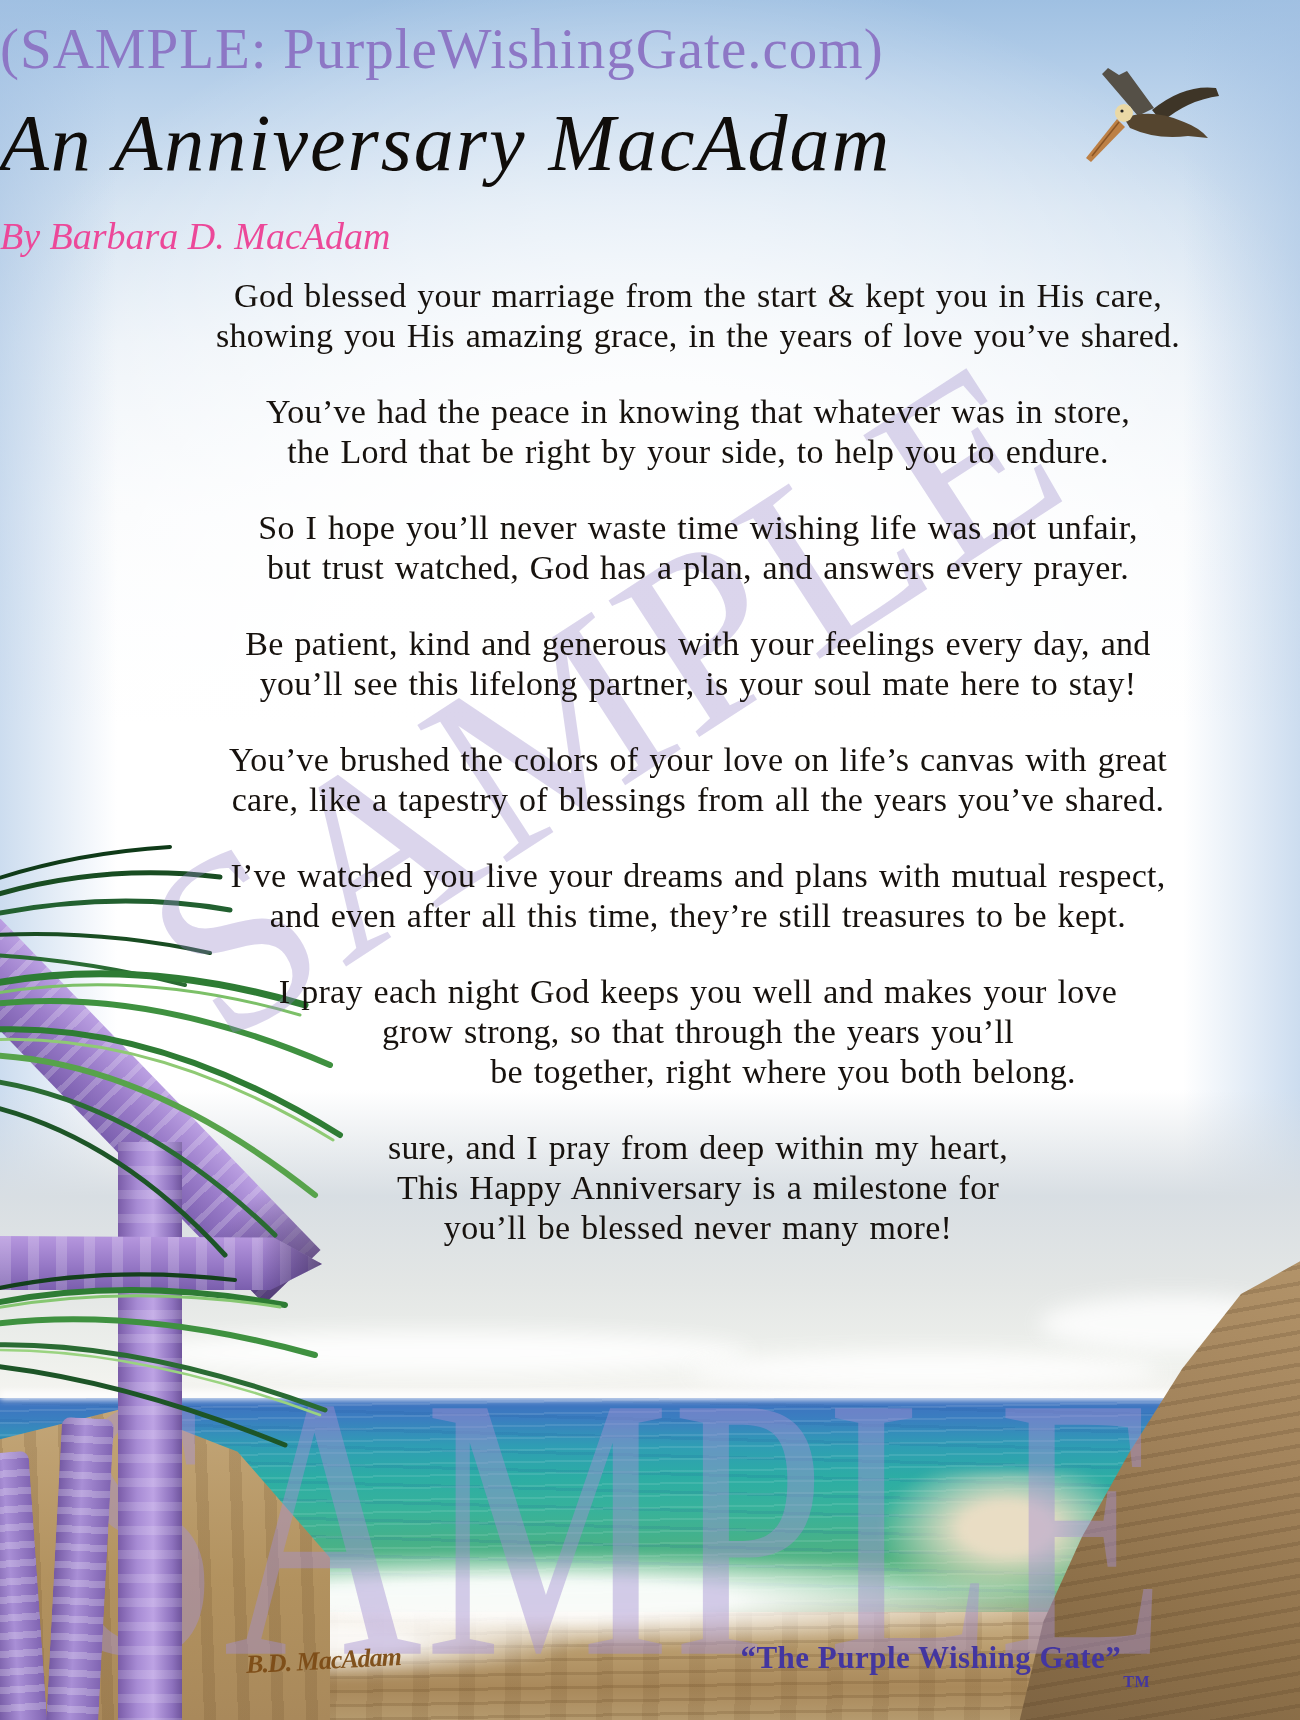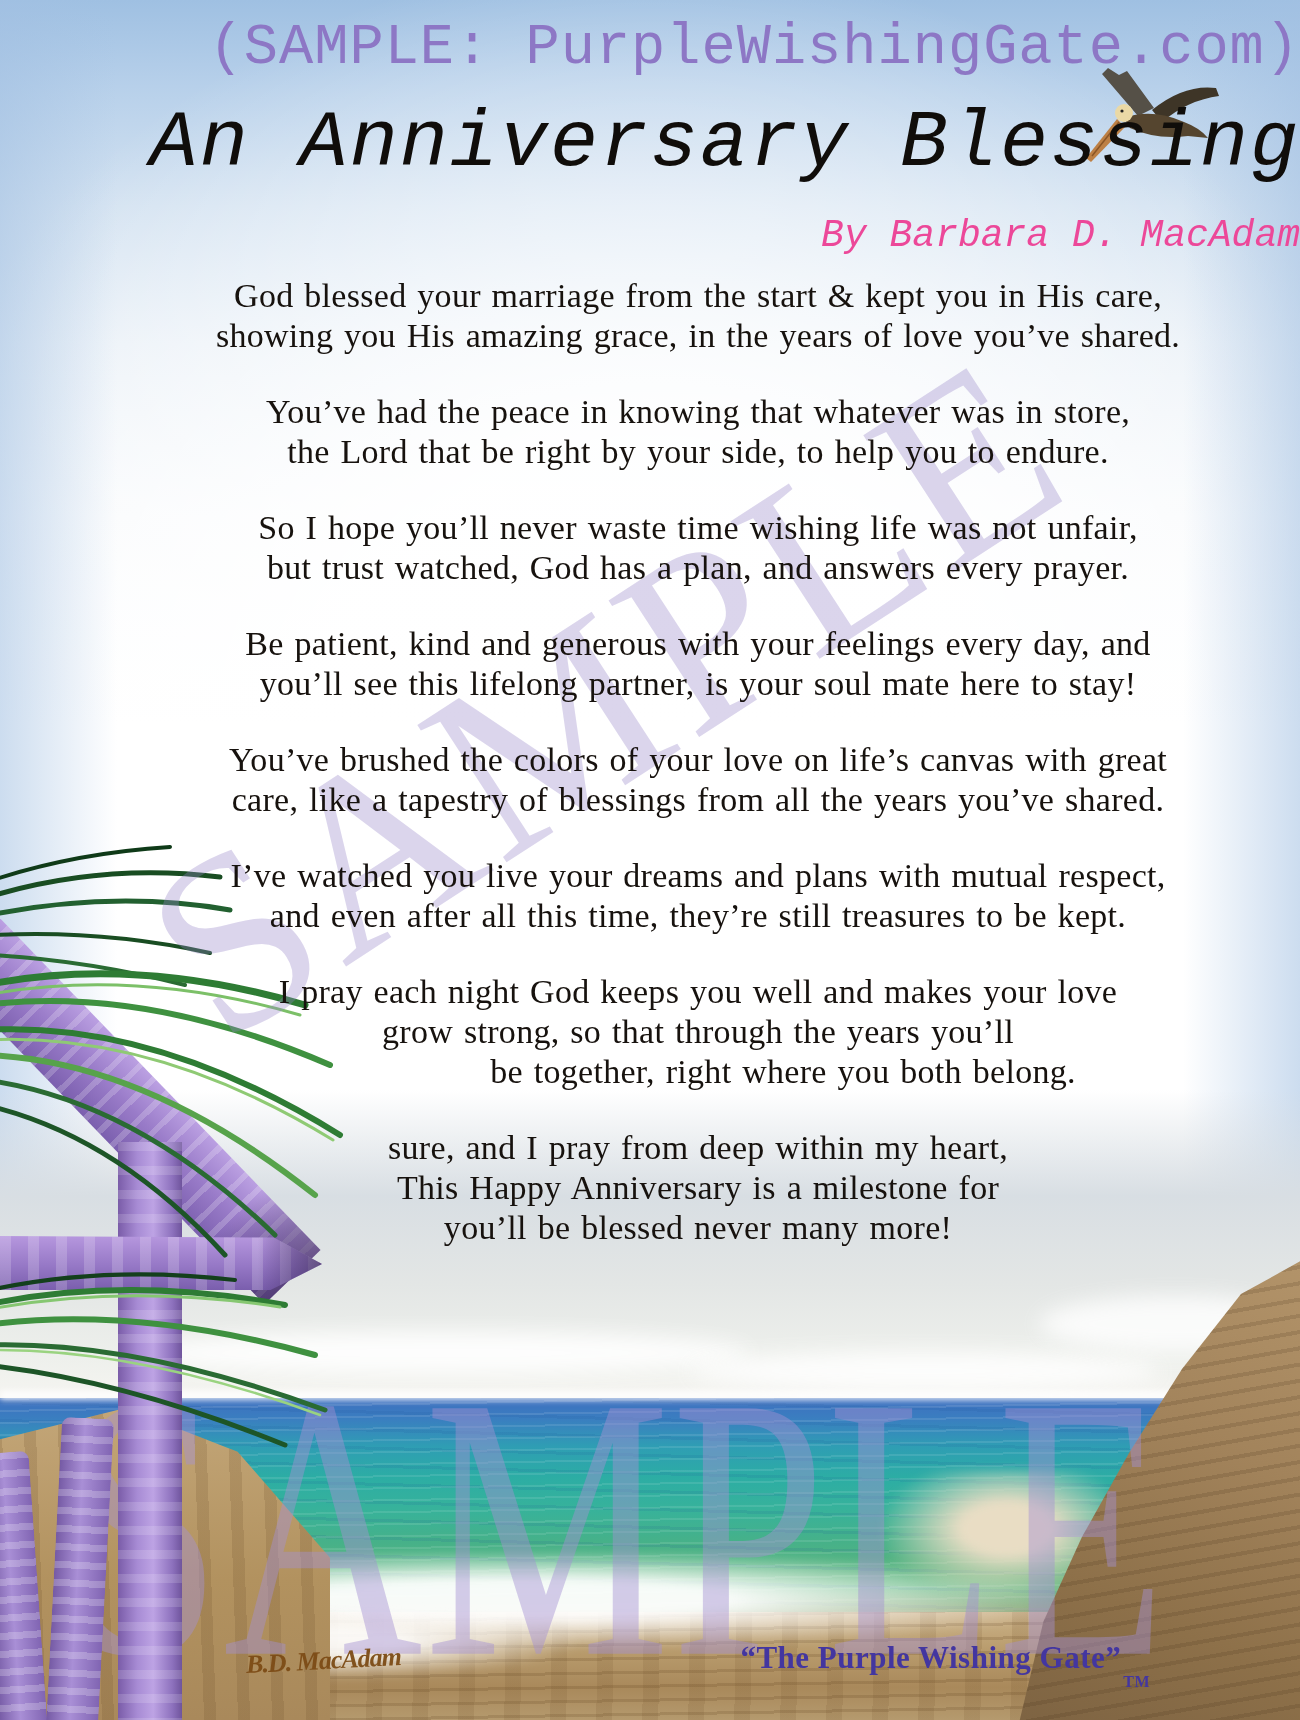--- a/index.html
+++ b/index.html
@@ -76,21 +76,21 @@
     clip-path:polygon(0 0,85% 3%,100% 52%,84% 100%,0 100%);}
   .picket{position:absolute;border-radius:9px 9px 0 0;
     background:
       repeating-linear-gradient(180deg,rgba(255,255,255,.22) 0 7px,rgba(0,0,0,0) 7px 18px),
       linear-gradient(90deg,#755aa4 0%,#a98fd6 45%,#8064b2 100%);}
   .picket.p1{left:-10px;top:1452px;width:48px;height:275px;transform:rotate(-4deg);}
   .picket.p2{left:54px;top:1418px;width:52px;height:310px;transform:rotate(3deg);}
   .palms{position:absolute;left:-15px;top:835px;width:420px;height:640px;}
   .pelican{position:absolute;left:1072px;top:66px;width:150px;height:110px;}
   
-  .textline{position:absolute;left:0;width:100%;text-align:right;font-family:Liberation Mono, monospace;}
+  .textline{position:absolute;left:0;width:100%;text-align:left;}
   .sample-note{top:16px;font-size:57px;letter-spacing:1px;color:#8d77c5;}
   .page-title{top:98px;font-size:80px;font-style:italic;letter-spacing:2px;color:#100d0a;}
   .byline{top:214px;font-size:38px;font-style:italic;color:#ec4899;}
   .poem{position:absolute;left:0;top:276px;width:100%;text-align:center;color:#17120e;margin-left:48px;}
   .stanza{margin:0 0 36px 0;}
   .stanza .line{font-size:34px;line-height:40px;letter-spacing:.3px;word-spacing:2px;}
   .stanza .line.shift-right{transform:translateX(85px);}
   .signature{position:absolute;left:246px;top:1646px;font-size:26px;font-style:italic;font-weight:bold;
     color:#7d4c16;transform:rotate(-3deg);letter-spacing:-1px;opacity:.95;}
   .trademark{position:absolute;right:152px;top:1640px;font-size:31px;font-weight:bold;color:#4336a0;letter-spacing:.5px;}
@@ -158,21 +158,21 @@
     <path d="M66,50 L30,8 L36,2 L47,9 L55,5 L82,42 Z" fill="#555047"></path>
     <path d="M80,44 Q112,18 144,22 L147,30 Q116,34 90,56 Z" fill="#3e3527"></path>
     <path d="M52,52 Q80,42 112,56 Q128,62 136,72 L116,70 Q84,74 58,62 Z" fill="#55452f"></path>
     <circle cx="52" cy="47" r="9" fill="#ead9a6"></circle>
     <path d="M45,53 L14,92 L19,96 L53,61 Z" fill="#bd8045"></path>
     <path d="M47,56 L20,90" stroke="#8a5526" stroke-width="1.5" fill="none"></path>
     <circle cx="50" cy="45" r="1.6" fill="#222222"></circle>
   </svg>
 
   <div class="textline sample-note">(SAMPLE: PurpleWishingGate.com)</div>
-  <div class="textline page-title">An Anniversary Blessing</div>
+  <div class="textline page-title">An Anniversary MacAdam</div>
   <div class="textline byline">By Barbara D. MacAdam</div>
 
   <div class="poem">
     <div class="stanza">
       <div class="line">God blessed your marriage from the start &amp; kept you in His care,</div>
       <div class="line">showing you His amazing grace, in the years of love you’ve shared.</div>
     </div>
     <div class="stanza">
       <div class="line">You’ve had the peace in knowing that whatever was in store,</div>
       <div class="line">the Lord that be right by your side, to help you to endure.</div>

